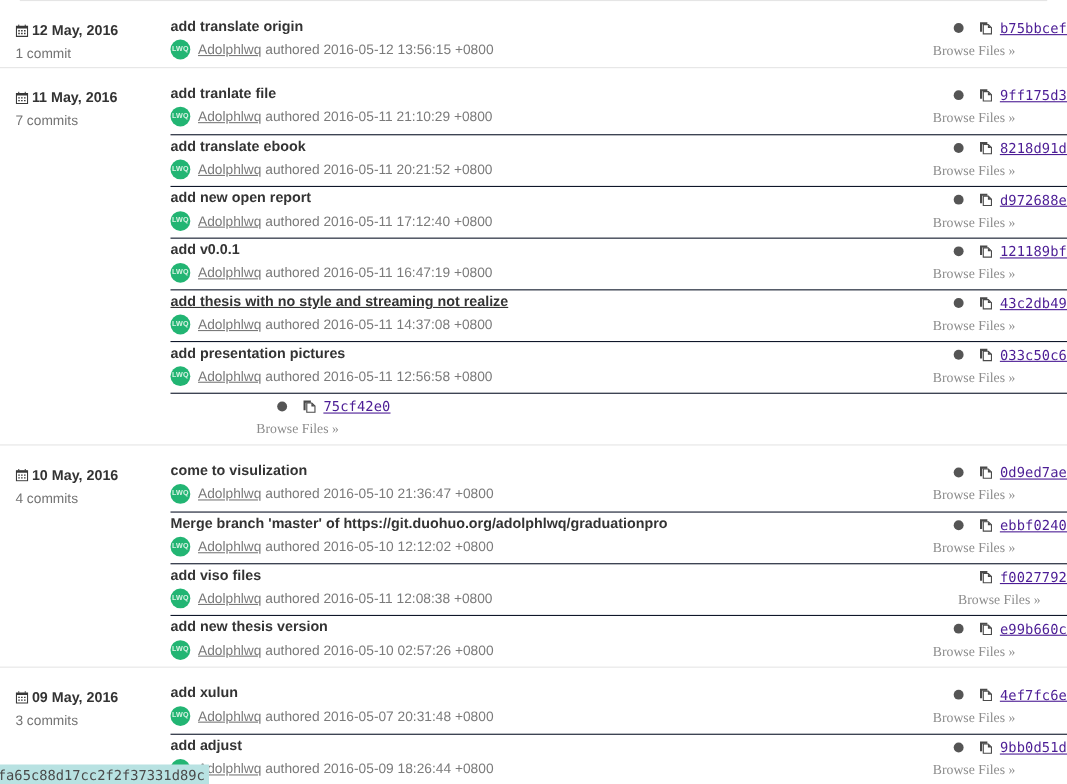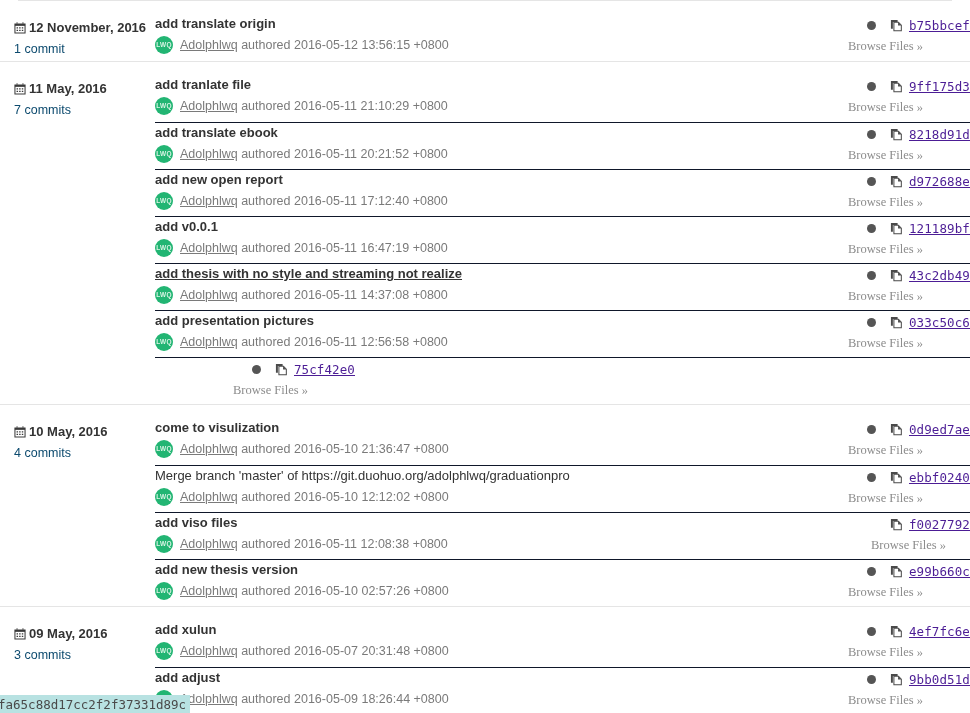--- a/index.html
+++ b/index.html
@@ -62,21 +62,21 @@
   .cal-icon {
     display: inline-block;
     vertical-align: -2px;
     margin-right: 3px;
     width: 12px;
     height: 12px;
   }
   .cal-icon svg { display: block; }
   .commit-count {
     font-size: 12.5px;
-    color: #0c4a6e;
+    color: #737373;
     margin-top: 5px;
     line-height: 16px;
   }
 
   
   .commit-col {
     flex: 1 1 auto;
     min-width: 0;
     padding-right: 0;
   }
@@ -101,21 +101,21 @@
   .commit-title {
     font-size: 13px;
     font-weight: bold;
     color: #333333;
     line-height: 18px;
     white-space: nowrap;
     text-decoration: none;
     display: inline-block;
   }
   .commit-title.merge {
-    font-weight: normal;
+    font-weight: bold;
   }
   .commit-title.hovered {
     text-decoration: underline;
   }
 
   .commit-meta {
     margin-top: 3px;
     display: flex;
     flex-direction: row;
     align-items: center;
@@ -232,21 +232,21 @@
   <div class="top-rule"></div>
   <div id="groups-container">
       <div class="date-group">
         <div class="date-group-inner">
           <div class="date-col">
             <div class="date-head"><span class="cal-icon"><svg viewBox="0 0 14 14" width="12" height="12" aria-hidden="true">
                   <path fill="#3a3a3a" d="M3 0.4h1.1v1.6H3z M9.9 0.4H11v1.6H9.9z"></path>
                   <path fill="none" stroke="#3a3a3a" stroke-width="1.2" d="M1.1 2.3h11.8v10.6H1.1z"></path>
                   <path fill="#3a3a3a" d="M1.1 2.3h11.8v2.2H1.1z"></path>
                   <path fill="#3a3a3a" d="M3 6.2h1.7v1.5H3z M6 6.2h1.7v1.5H6z M9.1 6.2h1.7v1.5H9.1z M3 9.1h1.7v1.5H3z M6 9.1h1.7v1.5H6z M9.1 9.1h1.7v1.5H9.1z"></path>
-                </svg></span><span>12 November, 2016</span></div>
+                </svg></span><span>12 May, 2016</span></div>
             <div class="commit-count">1 commit</div>
           </div>
           <div class="commit-col">
             <div class="commit-row">
               <div class="commit-main"><a class="commit-title" href="#">add translate origin</a><div class="commit-meta">
                   <span class="avatar" style="background: rgb(34, 181, 115);">
                     <span class="initials">LWQ</span>
                   </span>
                   <span class="author-line"><a class="author-name" href="#">Adolphlwq</a> <span>authored</span> <span>2016-05-12 13:56:15 +0800</span></span>
                 </div></div>

